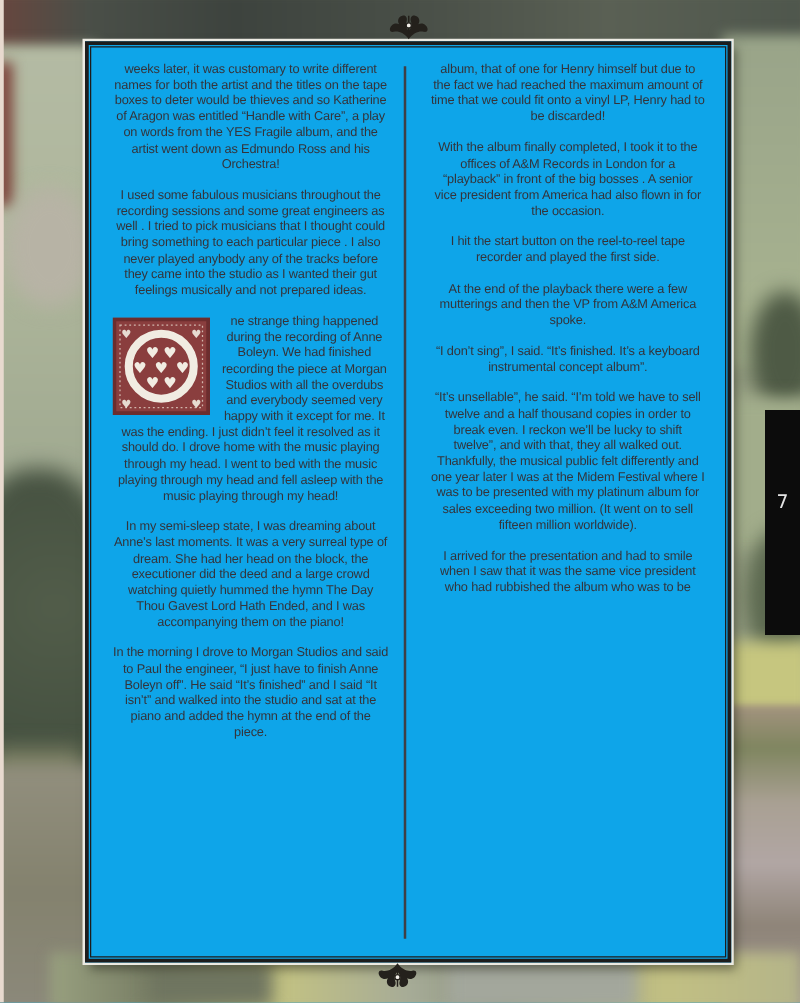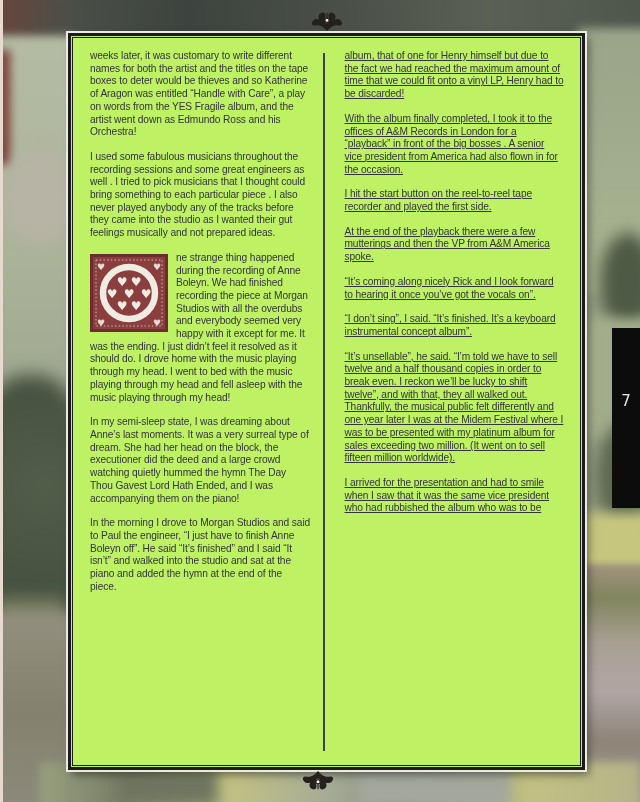--- a/index.html
+++ b/index.html
@@ -32,30 +32,31 @@
   .b-stoneR{left:578px;top:564px;width:72px;height:245px;filter:blur(3px);
     background:linear-gradient(180deg,#a3937f 0%,#7f855f 14%,#a9a093 32%,#b1a6a4 52%,#8e8478 72%,#a49b94 100%);}
   .b-bottom{left:40px;top:762px;width:600px;height:48px;filter:blur(5px);
     background:linear-gradient(90deg,#98a07f,#7c8268 12%,#c4c382 30%,#a6ab97 48%,#8f957f 60%,#c2c083 82%,#b4b489);}
   .b-bstone1{left:358px;top:768px;width:152px;height:40px;filter:blur(6px);background:#a3a79c;}
   .b-bstone2{left:116px;top:770px;width:102px;height:36px;filter:blur(7px);background:#6f7560;}
   .b-scanedge{left:0;top:0;width:3px;height:802px;background:#e8dacf;z-index:5;}
   
   .paper{
     position:absolute;left:68px;top:33px;width:517px;height:737px;z-index:2;
-    background:#bef264;border:3px solid #1c1c1c;box-sizing:border-box;
+    background:#0ea5e9;border:3px solid #1c1c1c;box-sizing:border-box;
     box-shadow:0 0 0 2px #eceae2, 4px 5px 8px rgba(25,28,20,.5);
+    text-align:center;
   }
   .paper::before{content:"";position:absolute;inset:1px;border:1.5px solid #1c1c1c;pointer-events:none;}
   .columns{display:flex;box-sizing:border-box;height:100%;padding:14px 18px 8px 19px;overflow:hidden;}
   .col{color:#34343b;font-size:10.2px;line-height:12.7px;letter-spacing:-0.12px;overflow:hidden;}
   .col p{margin:0 0 12px 0;}
   .col-left{width:233px;padding-right:12px;box-sizing:border-box;}
   .divider{width:1.5px;background:#3f3f45;margin:3px 0 8px 0;}
-  .col-right{flex:1;padding-left:20px;box-sizing:border-box;text-decoration:underline;}
+  .col-right{flex:1;padding-left:20px;box-sizing:border-box;}
   
   .dropcap{float:left;width:78px;height:78px;margin:2px 8px 2px 0;}
   .sr{position:absolute;width:1px;height:1px;overflow:hidden;clip:rect(0 0 0 0);white-space:nowrap;}
   
   .fleuron{position:absolute;z-index:3;width:34px;height:26px;}
   .fleuron-top{left:310px;top:9px;}
   .fleuron-bottom{left:301px;top:767px;transform:scaleY(-1);}
   
   .page-tab{
     position:absolute;left:612px;top:328px;width:28px;height:180px;background:#0c0c0c;z-index:3;
@@ -127,21 +128,20 @@
         <p>In the morning I drove to Morgan Studios and said to Paul the engineer, “I just have to finish Anne Boleyn off”. He said “It’s finished” and I said “It isn’t” and walked into the studio and sat at the piano and added the hymn at the end of the piece.</p>
       </div>
 
       <div class="divider"></div>
 
       <div class="col col-right">
         <p>album, that of one for Henry himself but due to the fact we had reached the maximum amount of time that we could fit onto a vinyl LP, Henry had to be discarded!</p>
         <p>With the album finally completed, I took it to the offices of A&amp;M Records in London for a “playback” in front of the big bosses . A senior vice president from America had also flown in for the occasion.</p>
         <p>I hit the start button on the reel-to-reel tape recorder and played the first side.</p>
         <p>At the end of the playback there were a few mutterings and then the VP from A&amp;M America spoke.</p>
-        <p>“It’s coming along nicely Rick and I look forward to hearing it once you’ve got the vocals on”.</p>
         <p>“I don’t sing”, I said. “It’s finished. It’s a keyboard instrumental concept album”.</p>
         <p>“It’s unsellable”, he said. “I’m told we have to sell twelve and a half thousand copies in order to break even. I reckon we’ll be lucky to shift twelve”, and with that, they all walked out. Thankfully, the musical public felt differently and one year later I was at the Midem Festival where I was to be presented with my platinum album for sales exceeding two million. (It went on to sell fifteen million worldwide).</p>
         <p>I arrived for the presentation and had to smile when I saw that it was the same vice president who had rubbished the album who was to be</p>
       </div>
 
     </div>
   </div>
 
   <svg class="fleuron fleuron-bottom" viewBox="0 0 40 30">
     <path d="M20 26 C16 20 10 18 6 19 C2 20 1 16 4 13 C6 11 9 11 11 12 C9 9 10 5 14 4 C17 3 19 6 18 9 C17 12 17 15 20 18 C23 15 23 12 22 9 C21 6 23 3 26 4 C30 5 31 9 29 12 C31 11 34 11 36 13 C39 16 38 20 34 19 C30 18 24 20 20 26 Z" fill="#24211c"></path>

